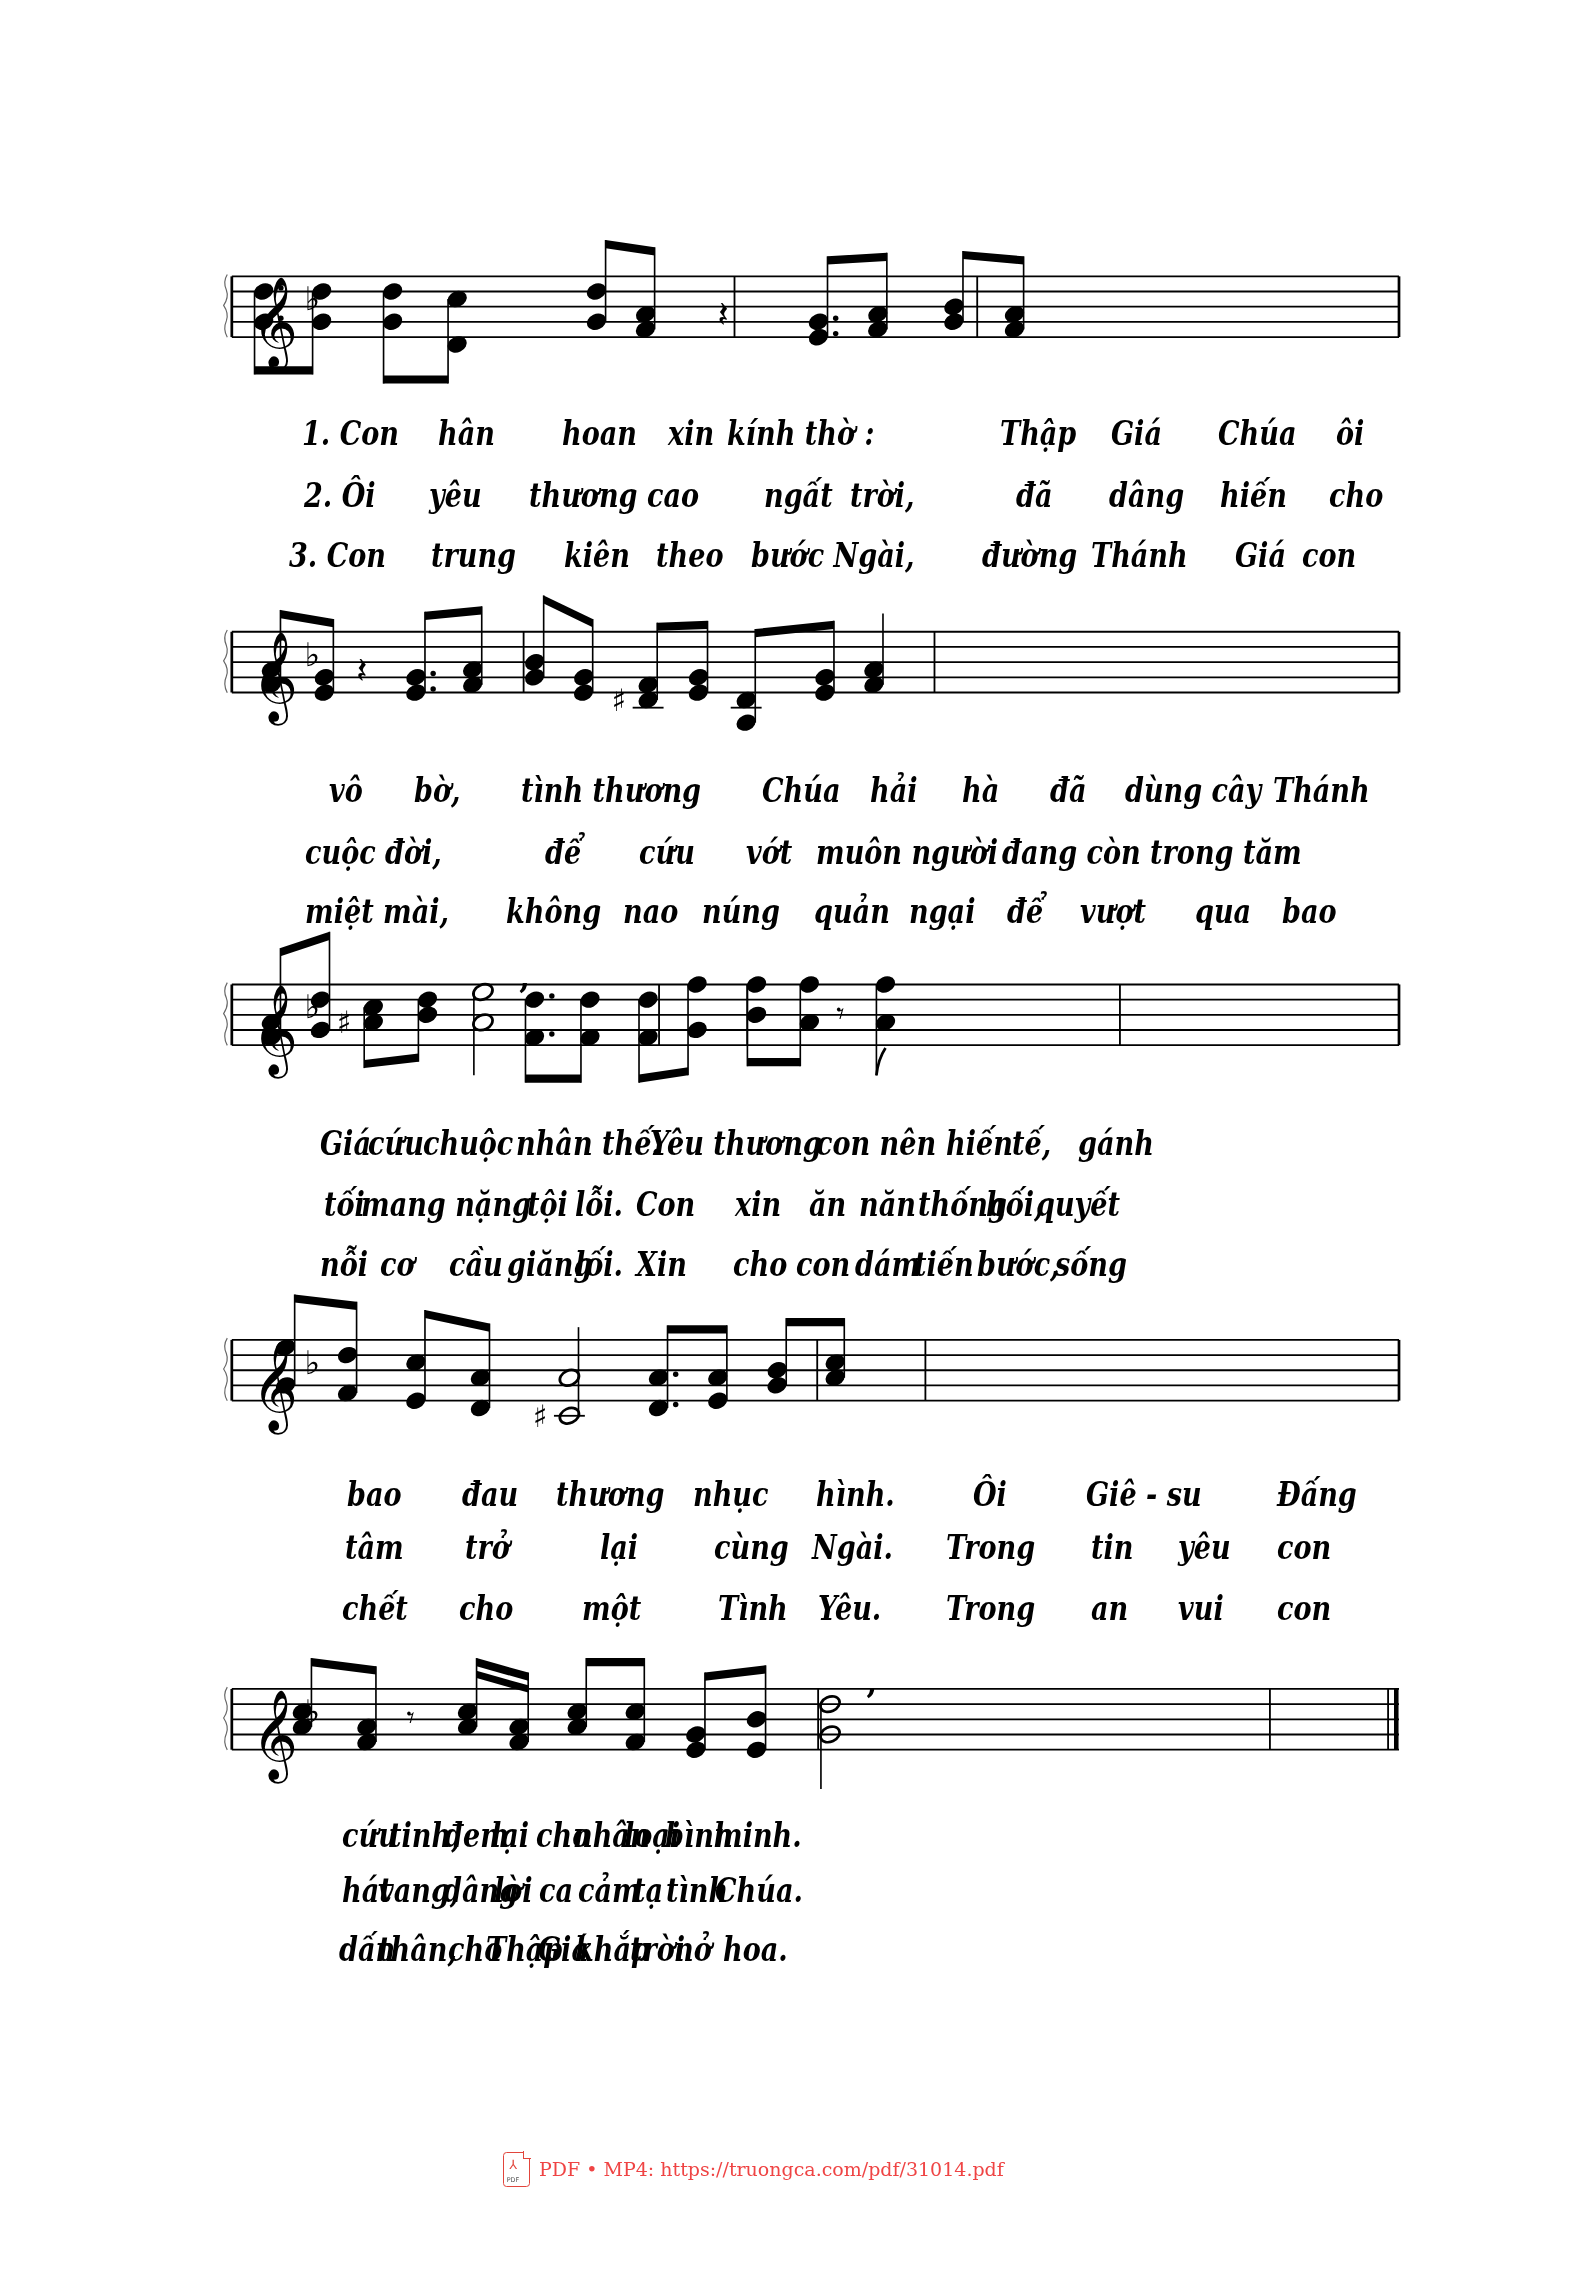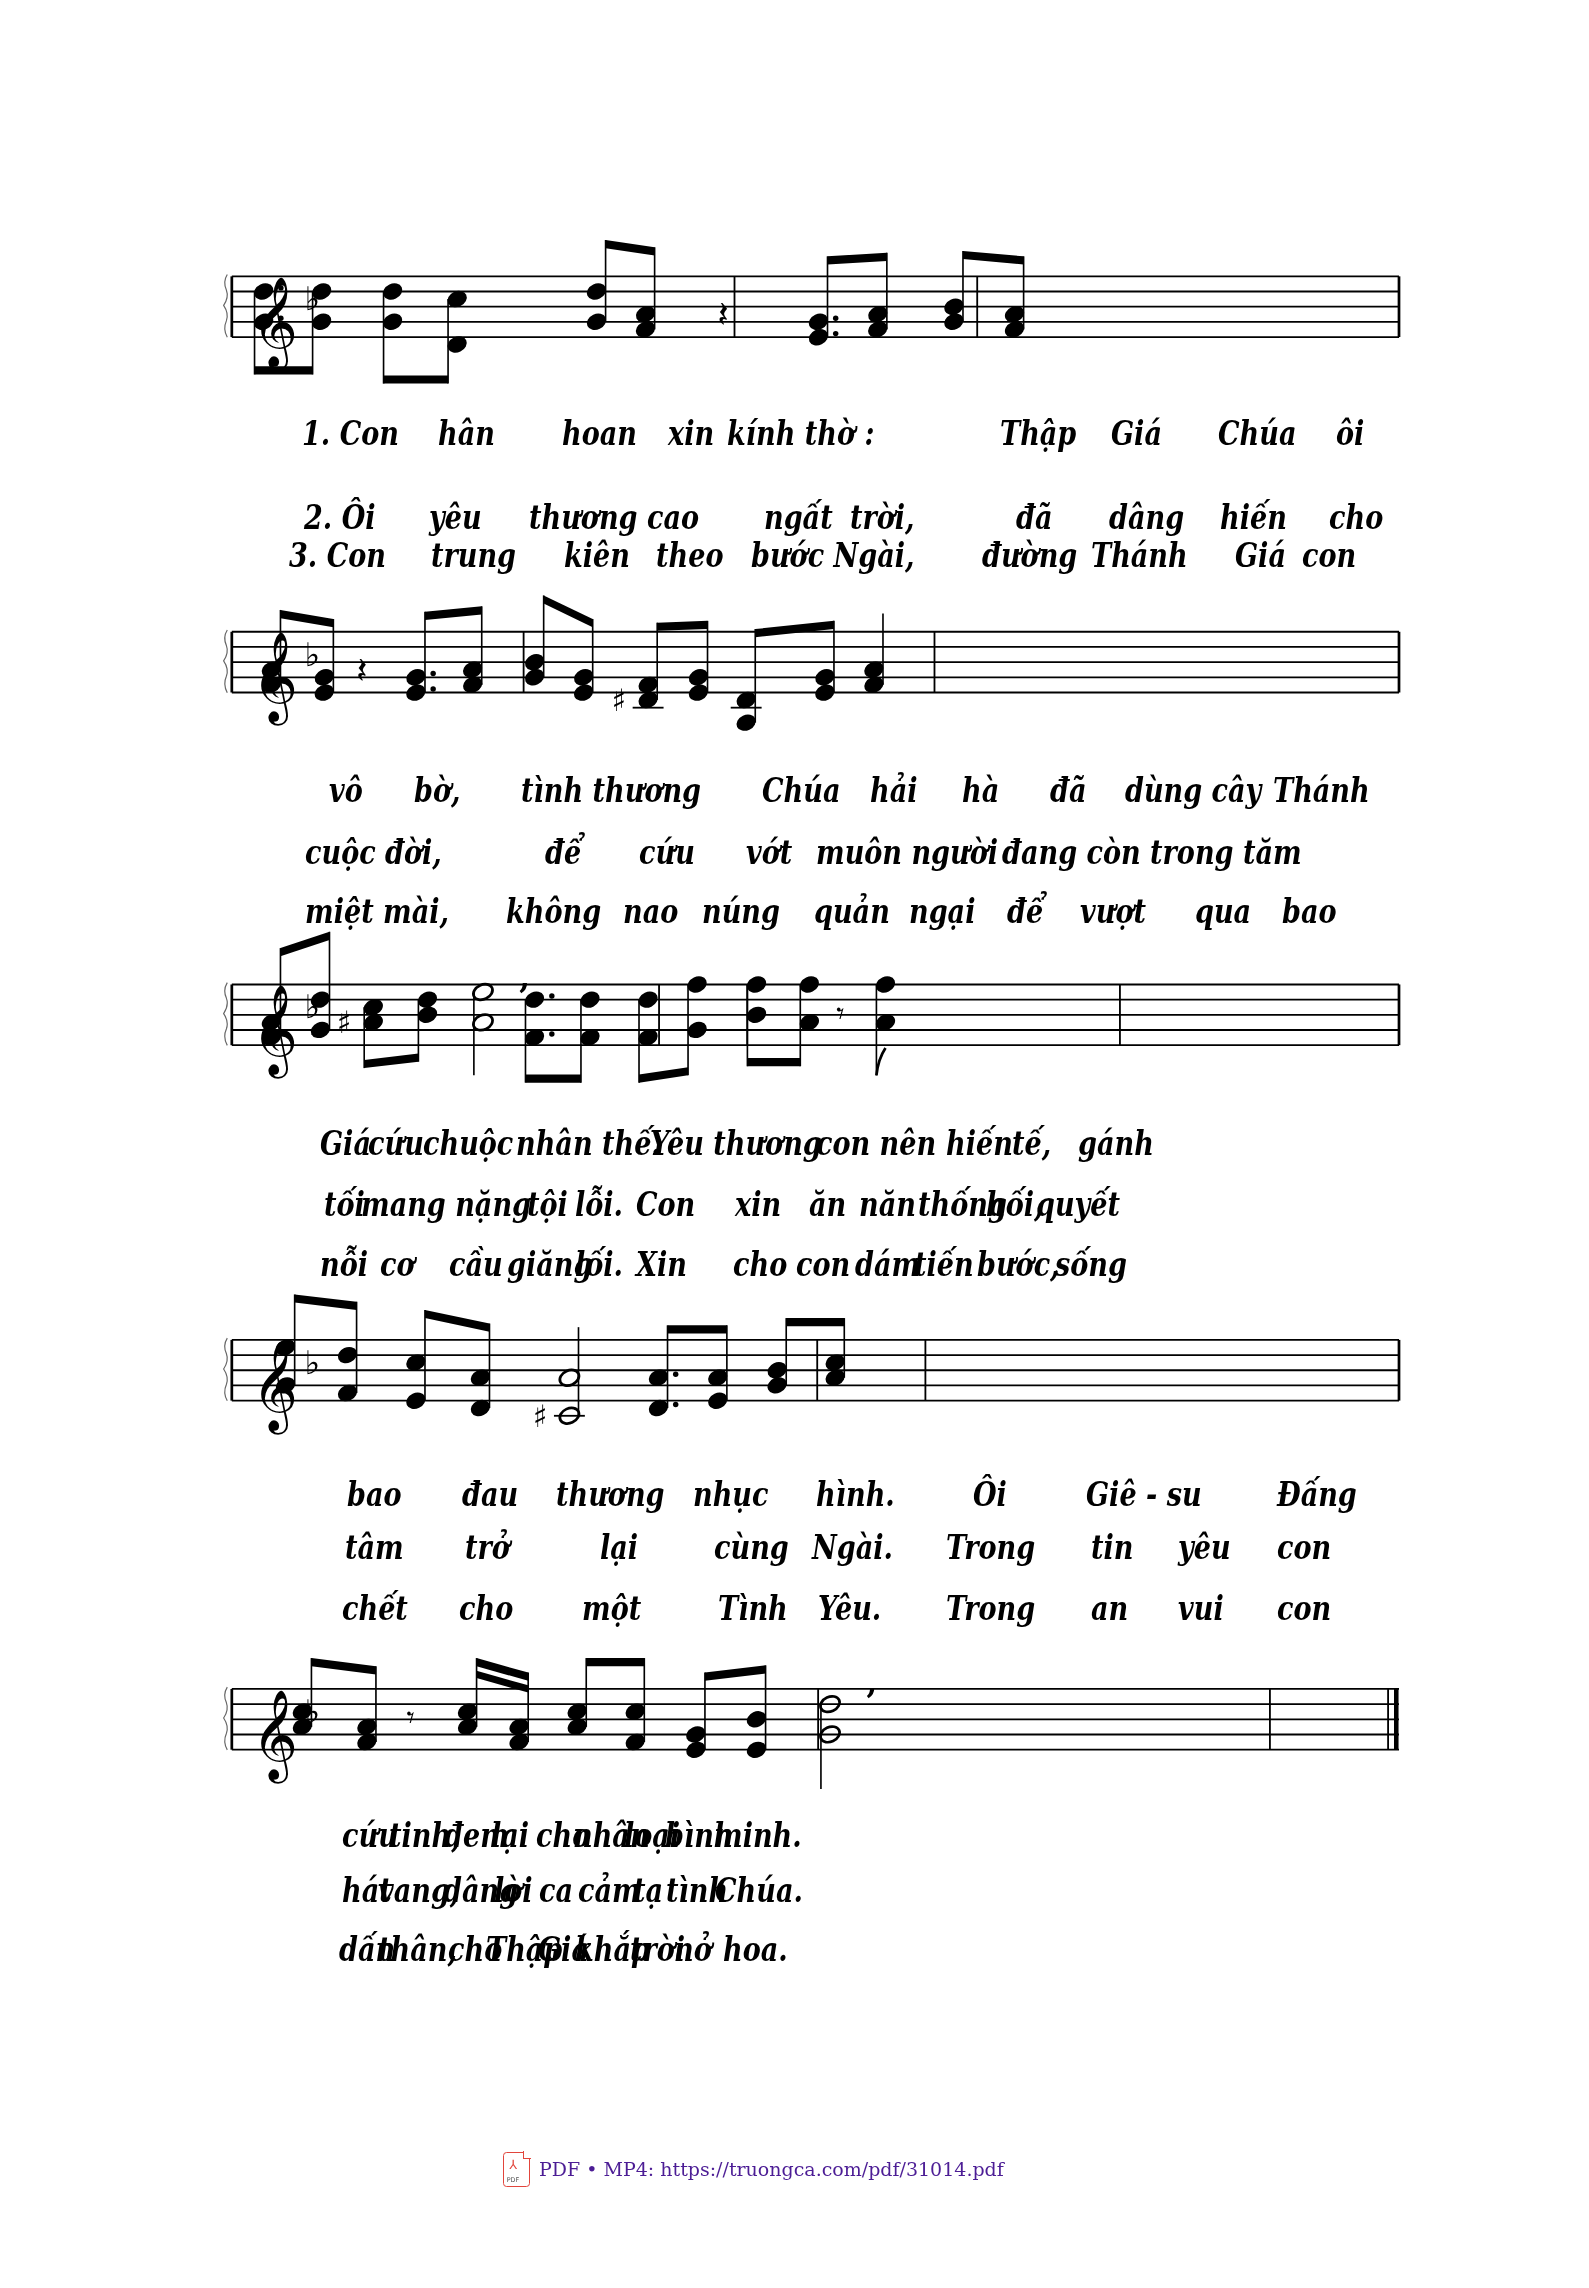--- a/index.html
+++ b/index.html
@@ -21,21 +21,21 @@
     position: absolute; left: 503px; top: 2151px; height: 36px;
     display: flex; align-items: center; gap: 9px;
   }
   .pdf-icon {
     width: 27px; height: 35px; border: 1.8px solid #e2453c; border-radius: 3.6px;
     box-sizing: border-box; position: relative; background: #fff;
   }
   .pdf-icon .fold { position: absolute; right: -1.8px; top: -1.8px; width: 8.2px; height: 8.2px; background: #fff; border-left: 1.8px solid #e2453c; border-bottom: 1.8px solid #e2453c; box-sizing: border-box; }
   .pdf-icon .glyph { position: absolute; left: 5.5px; top: 4.5px; font-size: 12.7px; color: #e2453c; font-family: "DejaVu Sans", sans-serif; }
   .pdf-icon .lbl { position: absolute; left: 2.7px; bottom: 1.8px; font-size: 6.4px; color: #555; font-family: "DejaVu Sans", sans-serif; }
-  .footer-text { font-family: "DejaVu Serif", serif; font-size: 19px; color: #4c1d95; }
+  .footer-text { font-family: "DejaVu Serif", serif; font-size: 19px; color: #ef4444; }
 </style>
 </head>
 <body>
 
 <div id="sheet">
     <svg width="1589" height="2288" class="staff-svg" style="position: absolute; left: 0px; top: 0px;" viewBox="0 0 1748 2517">
       <line x1="255" y1="304" x2="1539" y2="304" stroke="#000" stroke-width="2"></line>
       <line x1="255" y1="320.7" x2="1539" y2="320.7" stroke="#000" stroke-width="2"></line>
       <line x1="255" y1="337.4" x2="1539" y2="337.4" stroke="#000" stroke-width="2"></line>
       <line x1="255" y1="354.1" x2="1539" y2="354.1" stroke="#000" stroke-width="2"></line>
@@ -92,21 +92,21 @@
       <span class="word" style="left: 302px;">1. Con</span>
       <span class="word" style="left: 438px;">hân</span>
       <span class="word" style="left: 562px;">hoan</span>
       <span class="word" style="left: 668px;">xin</span>
       <span class="word" style="left: 727px;">kính thờ :</span>
       <span class="word" style="left: 1000px;">Thập</span>
       <span class="word" style="left: 1111px;">Giá</span>
       <span class="word" style="left: 1218px;">Chúa</span>
       <span class="word" style="left: 1336px;">ôi</span>
     </div>
-    <div class="lyric-line" style="top: 500px;">
+    <div class="lyric-line" style="top: 478px;">
       <span class="word" style="left: 304px;">2. Ôi</span>
       <span class="word" style="left: 429px;">yêu</span>
       <span class="word" style="left: 529px;">thương cao</span>
       <span class="word" style="left: 764px;">ngất</span>
       <span class="word" style="left: 850px;">trời,</span>
       <span class="word" style="left: 1016px;">đã</span>
       <span class="word" style="left: 1109px;">dâng</span>
       <span class="word" style="left: 1220px;">hiến</span>
       <span class="word" style="left: 1329px;">cho</span>
     </div>

